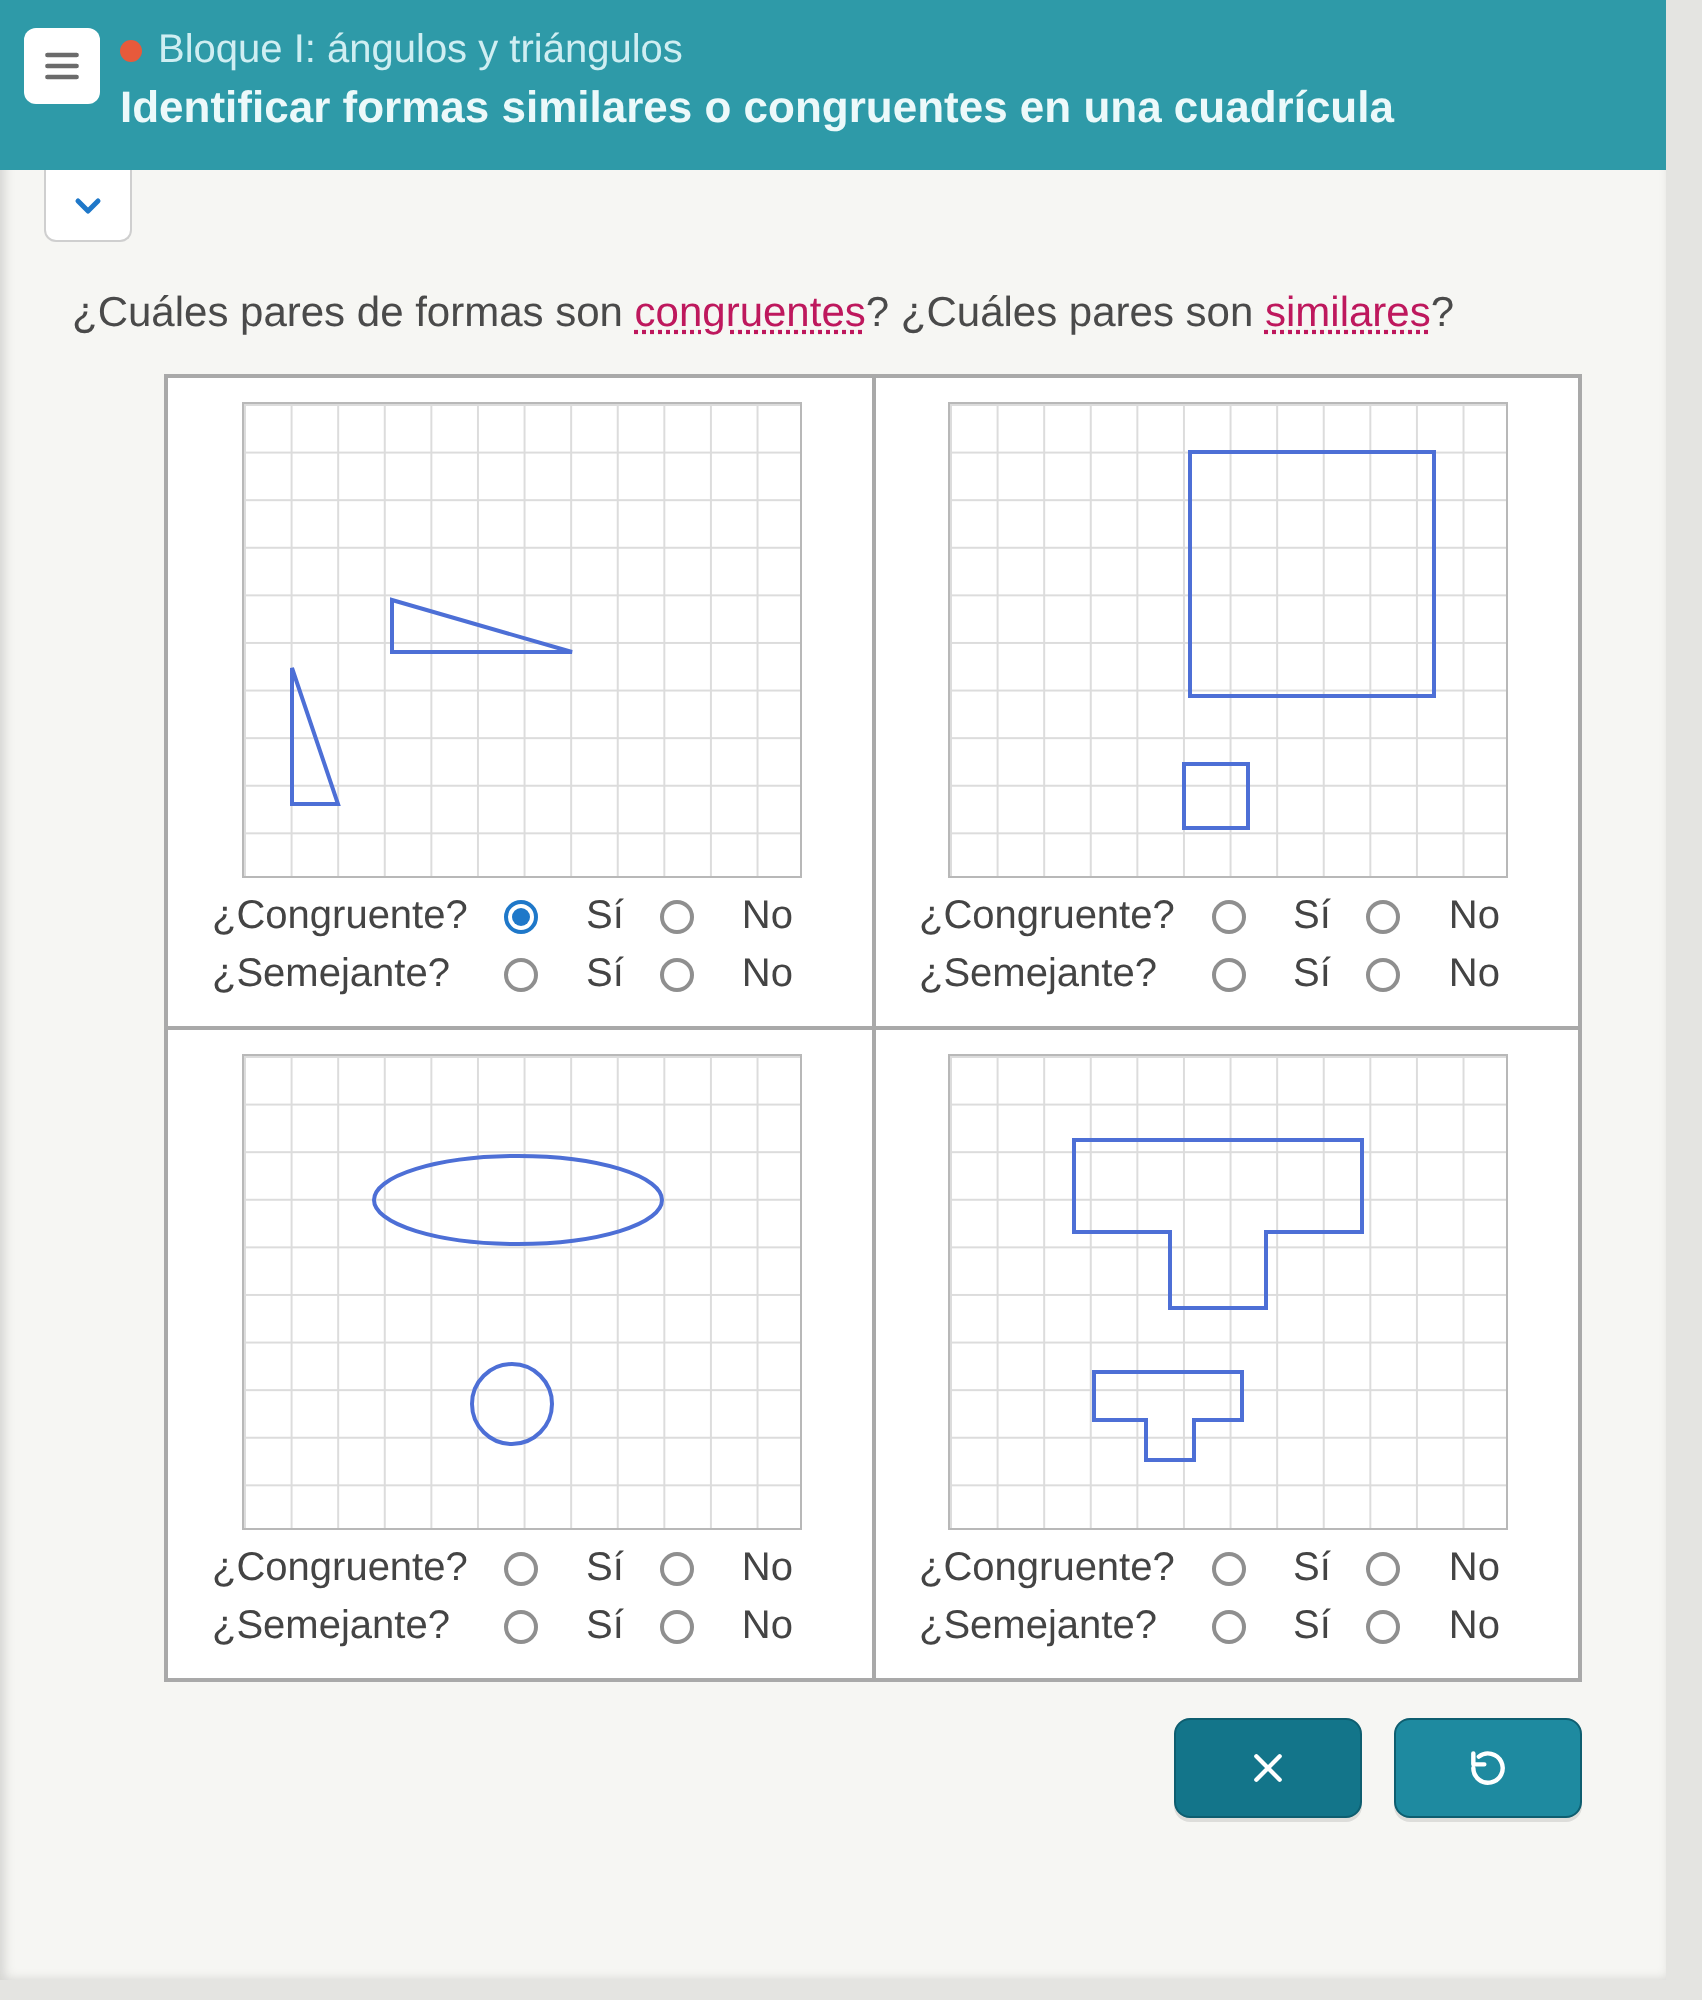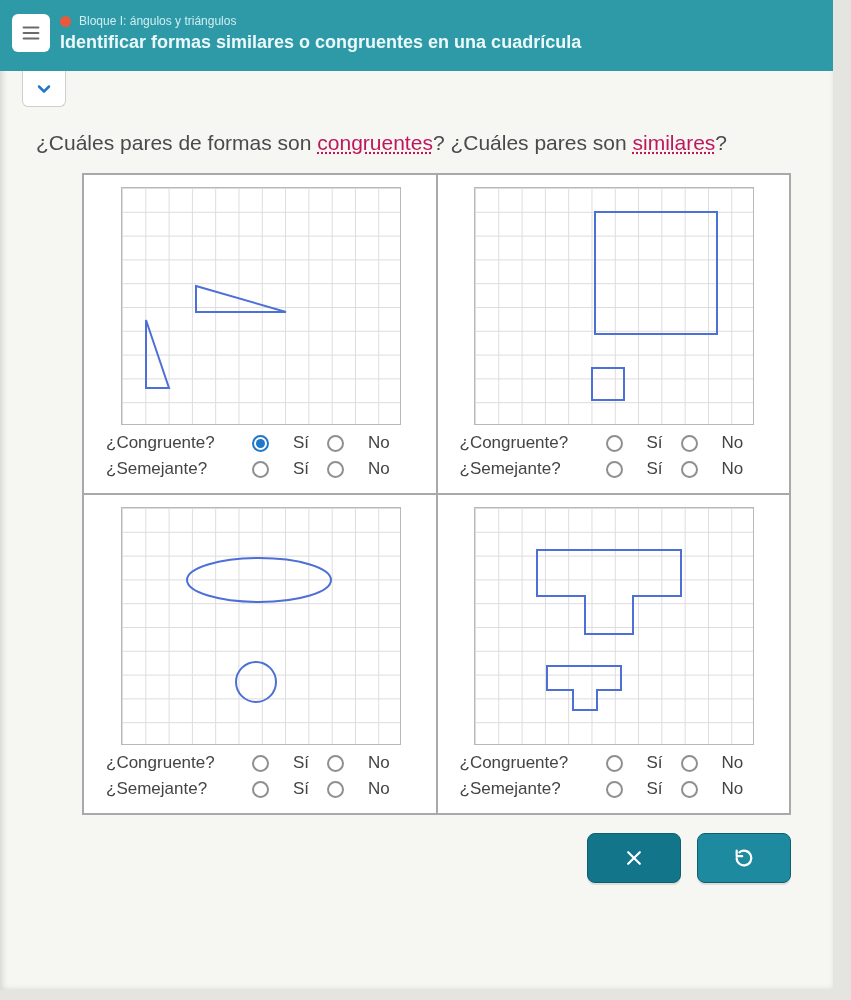--- a/index.html
+++ b/index.html
@@ -26,23 +26,23 @@
   .menu-btn {
     position: absolute;
     left: 12px; top: 14px;
     width: 38px; height: 38px;
     background: #fff;
     border-radius: 6px;
     display: flex; align-items: center; justify-content: center;
     cursor: pointer;
   }
   .menu-btn svg { width: 22px; height: 22px; }
-  .block-row { display: flex; align-items: center; gap: 8px; font-size: 12px; color: #cfeef2; }
+  .block-row { display: flex; align-items: center; gap: 8px; font-size: 20px; color: #cfeef2; }
   .block-dot { width: 11px; height: 11px; border-radius: 50%; background: #e75a3b; display:inline-block;}
-  .title { font-size: 18px; font-weight: 600; margin-top: 4px; color: #ecf9fa; }
+  .title { font-size: 22px; font-weight: 600; margin-top: 4px; color: #ecf9fa; }
   .chevron-tab {
     width: 44px; height: 36px; background:#fff; border:1px solid #cfcfcf;
     border-top:none;
     border-bottom-left-radius:6px; border-bottom-right-radius:6px;
     display:flex; align-items:center; justify-content:center;
     margin-left: 22px;
     cursor:pointer;
   }
   .question {
     font-size: 21px;
@@ -65,21 +65,21 @@
   .gridbox {
     border:1px solid #b8b8b8;
     width: 280px; height: 238px;
     margin: 0 auto 8px auto;
     position:relative;
     background:
       linear-gradient(to right, #dcdcdc 1px, transparent 1px),
       linear-gradient(to bottom, #dcdcdc 1px, transparent 1px);
     background-size: 23.3px 23.8px;
   }
-  .qa { display:flex; align-items:center; gap:18px; margin: 6px 6px 2px 8px; font-size:17px; color:#444;}
+  .qa { display:flex; align-items:center; gap:18px; margin: 6px 6px 2px 8px; font-size:20px; color:#444;}
   .qa .label { width: 128px; }
   .opt { display:flex; align-items:center; gap:24px; cursor:pointer;}
   .radio {
     width:17px; height:17px; border:2px solid #8f8f8f; border-radius:50%;
     display:inline-flex; align-items:center; justify-content:center;
   }
   .radio.checked { border-color:#1f78c9; }
   .radio.checked::after { content:""; width:9px; height:9px; border-radius:50%; background:#1f78c9; }
   .shape { position:absolute; }
   .actions {

